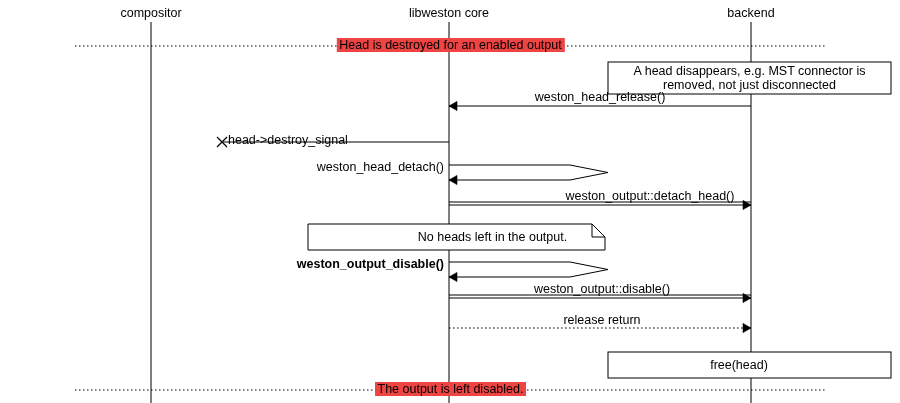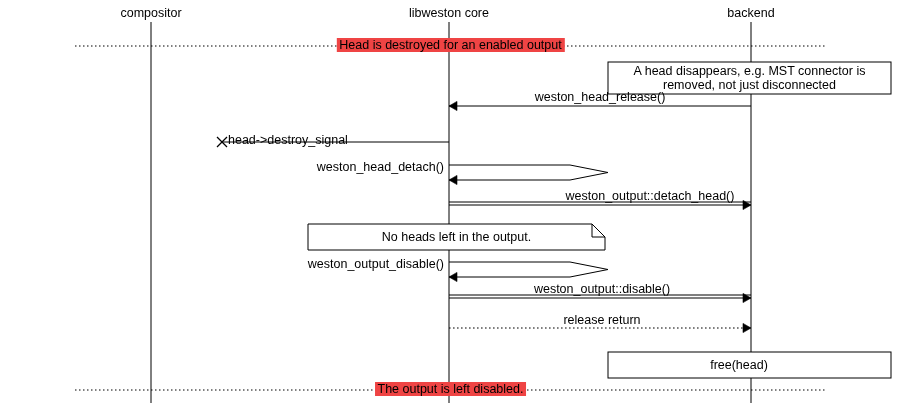--- a/index.html
+++ b/index.html
@@ -92,21 +92,21 @@
   <div id="labels-layer">
       <div class="lane-title" style="left: 151px; top: 6px;">compositor</div>
       <div class="lane-title" style="left: 449px; top: 6px;">libweston core</div>
       <div class="lane-title" style="left: 751px; top: 6px;">backend</div>
       <div class="sep-label" style="left: 450.5px; top: 38px;">Head is destroyed for an enabled output</div>
       <div class="sep-label" style="left: 450.5px; top: 382px;">The output is left disabled.</div>
       <div class="msg-label center" style="left: 600px; top: 90px;">weston_head_release()</div>
       <div class="msg-label" style="left: 228px; top: 126px; margin-top: 7px;">head-&gt;destroy_signal</div>
       <div class="msg-label right" style="left: 444px; top: 160px;">weston_head_detach()</div>
       <div class="msg-label center" style="left: 602px; top: 189px; margin-left: 48px;">weston_output::detach_head()</div>
-      <div class="msg-label right" style="left: 444px; top: 257px;">weston_output_disable()</div>
+      <div class="msg-label right" style="left: 444px; top: 257px; font-weight: bold;">weston_output_disable()</div>
       <div class="msg-label center" style="left: 602px; top: 282px;">weston_output::disable()</div>
       <div class="msg-label center" style="left: 602px; top: 313px;">release return</div>
       <div class="note-text" style="left: 608px; top: 62px; width: 283px; height: 32px;">A head disappears, e.g. MST connector is
 removed, not just disconnected</div>
-      <div class="note-text" style="left: 308px; top: 224px; width: 297px; height: 26px;">No heads left in the output.</div>
+      <div class="note-text" style="left: 308px; top: 224px; width: 297px; height: 26px; padding-left: 36px;">No heads left in the output.</div>
       <div class="note-text" style="left: 608px; top: 352px; width: 262px; height: 26px;">free(head)</div>
     </div>
 </div>
 
 </body></html>

